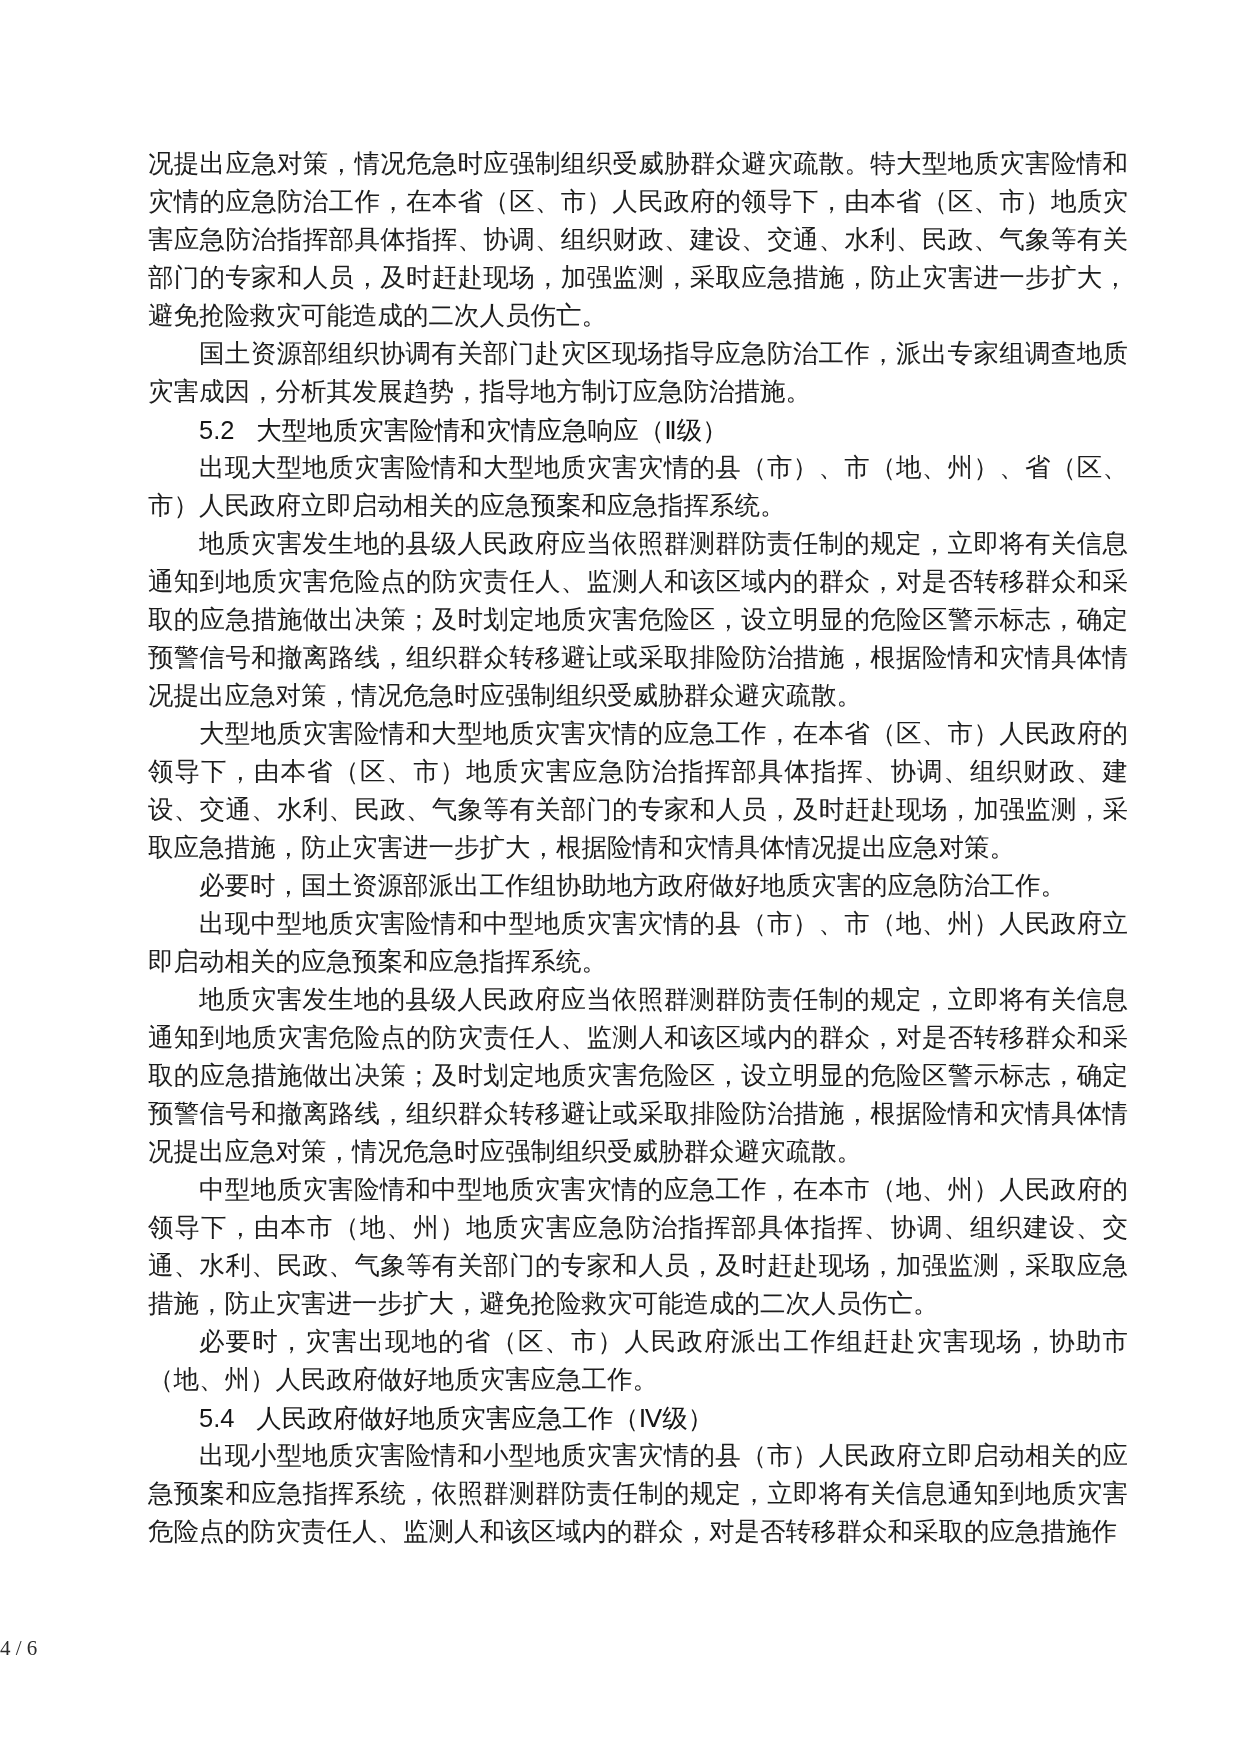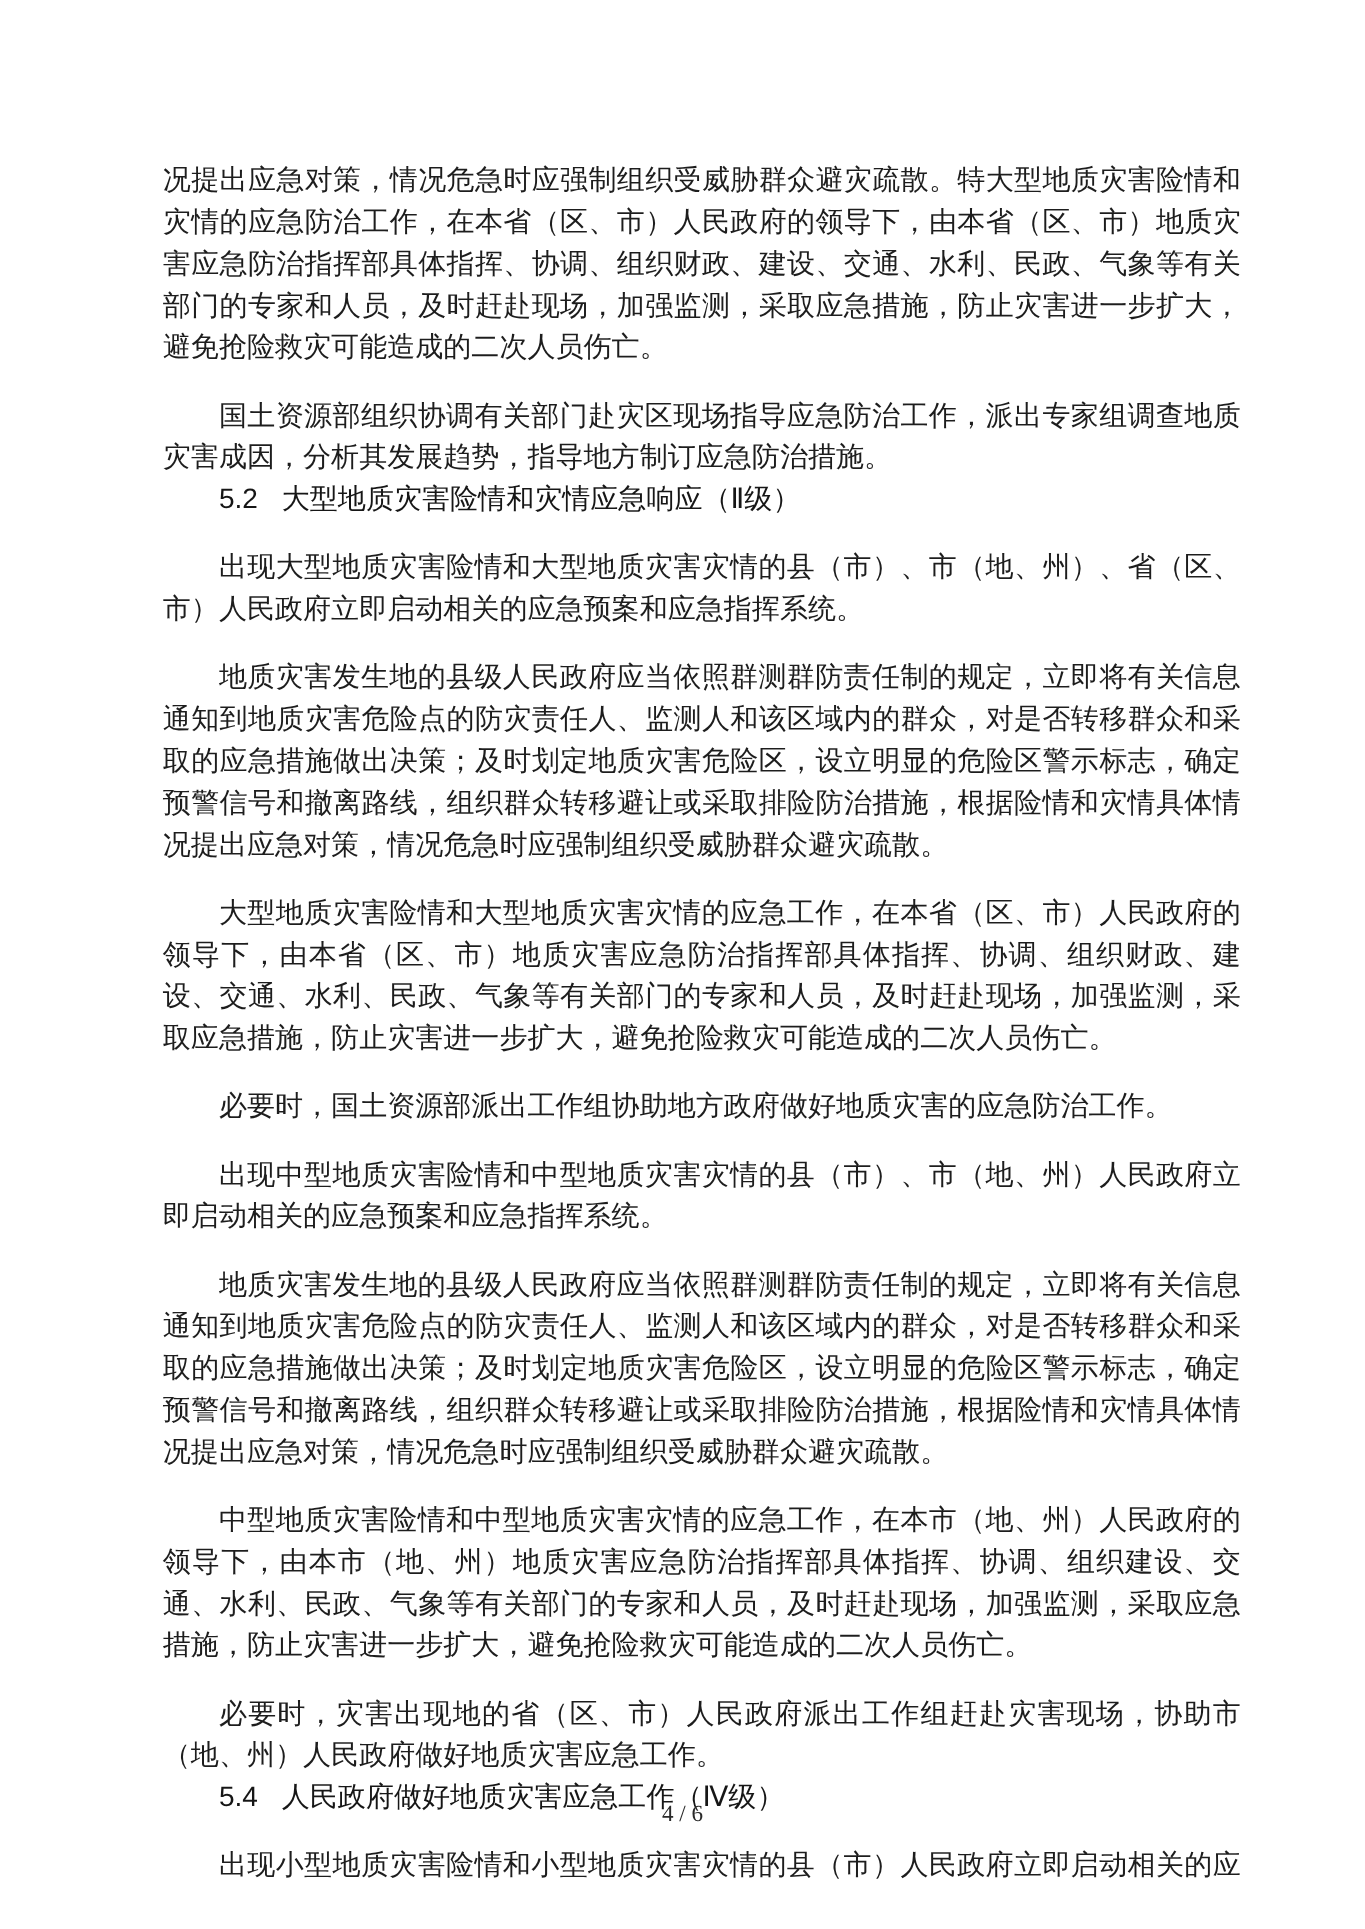--- a/index.html
+++ b/index.html
@@ -24,59 +24,58 @@
     line-height: 38px;
     color: #1d1d1d;
     text-align: justify;
     text-justify: inter-character;
   }
   .para {
     margin: 0;
   }
   .para.indent {
     text-indent: 2em;
-    margin-top: 24px;
   }
   .heading {
     margin: 0;
     text-indent: 2em;
     font-weight: normal;
     font-family: "Liberation Sans", "DejaVu Sans", sans-serif;
     color: #161616;
   }
   .h-title {
     margin-left: 0.85em;
   }
   .footer {
     position: absolute;
     left: 0;
     right: 0;
     top: 1636px;
-    text-align: center;
+    text-align: left;
     font-family: "Liberation Serif", "DejaVu Serif", serif;
     font-size: 21px;
     color: #2a2a2a;
   }
 </style>
 </head>
 <body>
 
 <div class="page">
   <div class="doc-body">
   <p class="para">况提出应急对策，情况危急时应强制组织受威胁群众避灾疏散。特大型地质灾害险情和灾情的应急防治工作，在本省（区、市）人民政府的领导下，由本省（区、市）地质灾害应急防治指挥部具体指挥、协调、组织财政、建设、交通、水利、民政、气象等有关部门的专家和人员，及时赶赴现场，加强监测，采取应急措施，防止灾害进一步扩大，避免抢险救灾可能造成的二次人员伤亡。</p>
 
   <p class="para indent">国土资源部组织协调有关部门赴灾区现场指导应急防治工作，派出专家组调查地质灾害成因，分析其发展趋势，指导地方制订应急防治措施。</p>
 
   <p class="heading"><span class="h-num">5.2</span><span class="h-title">大型地质灾害险情和灾情应急响应（Ⅱ级）</span></p>
 
   <p class="para indent">出现大型地质灾害险情和大型地质灾害灾情的县（市）、市（地、州）、省（区、市）人民政府立即启动相关的应急预案和应急指挥系统。</p>
 
   <p class="para indent">地质灾害发生地的县级人民政府应当依照群测群防责任制的规定，立即将有关信息通知到地质灾害危险点的防灾责任人、监测人和该区域内的群众，对是否转移群众和采取的应急措施做出决策；及时划定地质灾害危险区，设立明显的危险区警示标志，确定预警信号和撤离路线，组织群众转移避让或采取排险防治措施，根据险情和灾情具体情况提出应急对策，情况危急时应强制组织受威胁群众避灾疏散。</p>
 
-  <p class="para indent">大型地质灾害险情和大型地质灾害灾情的应急工作，在本省（区、市）人民政府的领导下，由本省（区、市）地质灾害应急防治指挥部具体指挥、协调、组织财政、建设、交通、水利、民政、气象等有关部门的专家和人员，及时赶赴现场，加强监测，采取应急措施，防止灾害进一步扩大，避免抢险救灾可能造成的二次人员伤亡。</p>
+  <p class="para indent">大型地质灾害险情和大型地质灾害灾情的应急工作，在本省（区、市）人民政府的领导下，由本省（区、市）地质灾害应急防治指挥部具体指挥、协调、组织财政、建设、交通、水利、民政、气象等有关部门的专家和人员，及时赶赴现场，加强监测，采取应急措施，防止灾害进一步扩大，根据险情和灾情具体情况提出应急对策。</p>
 
   <p class="para indent">必要时，国土资源部派出工作组协助地方政府做好地质灾害的应急防治工作。</p>
 
 
   <p class="para indent">出现中型地质灾害险情和中型地质灾害灾情的县（市）、市（地、州）人民政府立即启动相关的应急预案和应急指挥系统。</p>
 
   <p class="para indent">地质灾害发生地的县级人民政府应当依照群测群防责任制的规定，立即将有关信息通知到地质灾害危险点的防灾责任人、监测人和该区域内的群众，对是否转移群众和采取的应急措施做出决策；及时划定地质灾害危险区，设立明显的危险区警示标志，确定预警信号和撤离路线，组织群众转移避让或采取排险防治措施，根据险情和灾情具体情况提出应急对策，情况危急时应强制组织受威胁群众避灾疏散。</p>
 
   <p class="para indent">中型地质灾害险情和中型地质灾害灾情的应急工作，在本市（地、州）人民政府的领导下，由本市（地、州）地质灾害应急防治指挥部具体指挥、协调、组织建设、交通、水利、民政、气象等有关部门的专家和人员，及时赶赴现场，加强监测，采取应急措施，防止灾害进一步扩大，避免抢险救灾可能造成的二次人员伤亡。</p>
 

